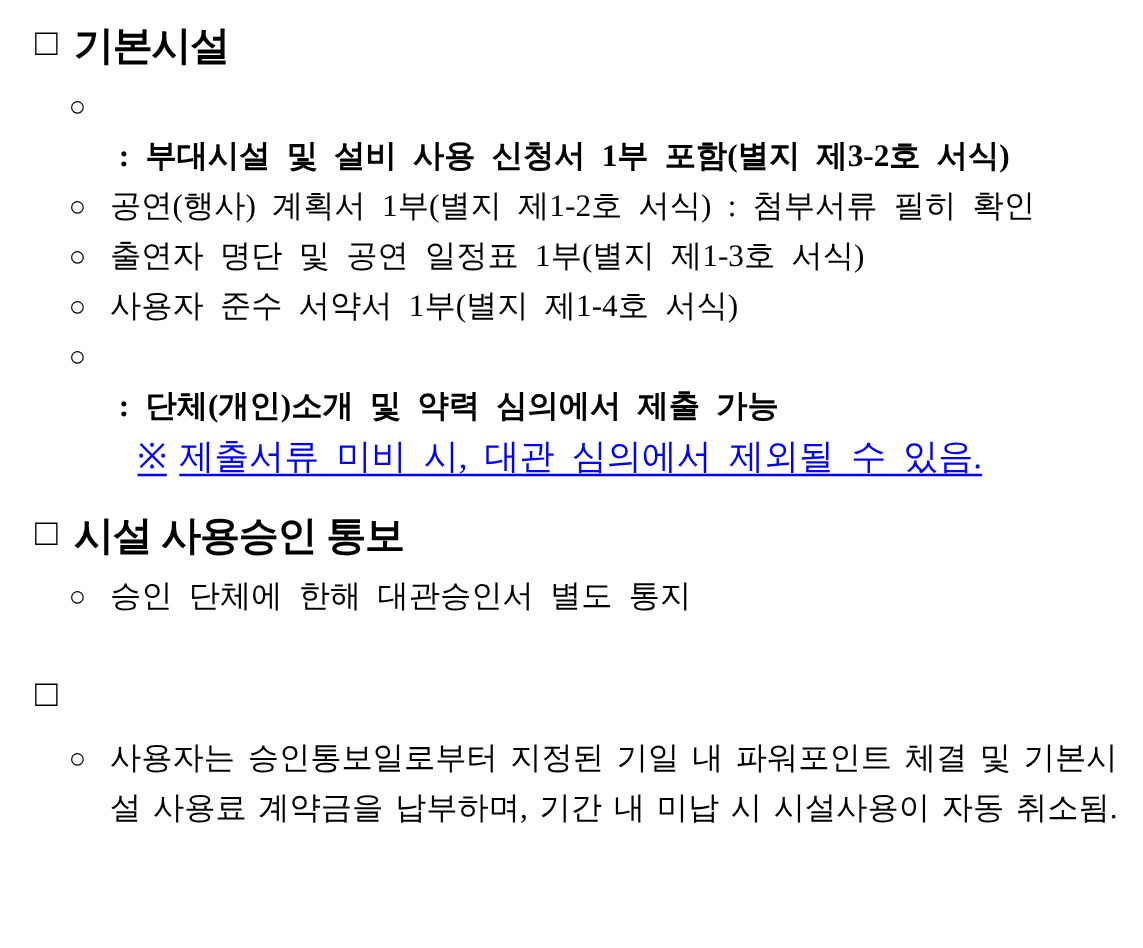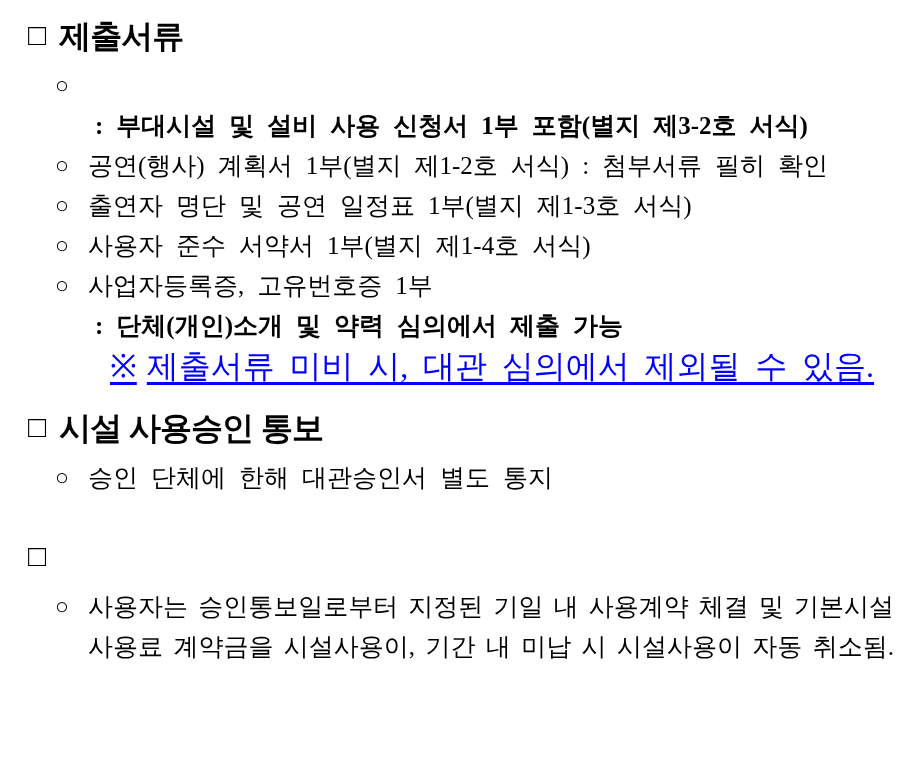--- a/index.html
+++ b/index.html
@@ -36,21 +36,21 @@
   }
   .marker {
     flex: 0 0 33px; margin-left: 27px;
     font-size: 23px; line-height: 40px;
   }
   .line.colon { padding-left: 67px; font-weight: bold; }
   .line.dash  { padding-left: 50px; }
   .line.note  { padding-left: 82px; white-space: nowrap; }
   .note-inner {
     color: #0000ff; text-decoration: underline;
-    text-underline-offset: 5px; font-size: 32px; text-align: center;
+    text-underline-offset: 5px; font-size: 28px; text-align: center;
   }
   .note-inner .nmark { margin-right: 10px; }
   
   .sec2 { margin-top: 20px; }
   .sec3 { margin-top: 37px; }
   
   .para-line {
     display: flex; align-items: flex-start;
     margin-top: 8px;
     font-size: 25px; line-height: 40px;
@@ -61,21 +61,21 @@
     word-spacing: 0.05em;
   }
 </style>
 </head>
 <body>
 
 <div class="page">
 
   <div class="sec-header">
     <span class="sq">□</span>
-    <span>제출서류</span>
+    <span>기본시설</span>
   </div>
   <div class="list">
     <div class="line">
       <span class="marker">○</span>
     </div>
     <div class="line colon">
       <span>: 부대시설 및 설비 사용 신청서 1부 포함(별지 제3-2호 서식)</span>
     </div>
     <div class="line">
       <span class="marker">○</span>
@@ -84,21 +84,20 @@
     <div class="line">
       <span class="marker">○</span>
       <span>출연자 명단 및 공연 일정표 1부(별지 제1-3호 서식)</span>
     </div>
     <div class="line">
       <span class="marker">○</span>
       <span>사용자 준수 서약서 1부(별지 제1-4호 서식)</span>
     </div>
     <div class="line">
       <span class="marker">○</span>
-      <span>사업자등록증, 고유번호증 1부</span>
     </div>
     <div class="line colon">
       <span>: 단체(개인)소개 및 약력 심의에서 제출 가능</span>
     </div>
     <div class="line note">
       <span class="note-inner">
         <span class="nmark">※</span><span>제출서류 미비 시, 대관 심의에서 제외될 수 있음.</span>
       </span>
     </div>
   </div>
@@ -112,16 +111,16 @@
       <span class="marker">○</span>
       <span>승인 단체에 한해 대관승인서 별도 통지</span>
     </div>
   </div>
 
   <div class="sec-header sec3">
     <span class="sq">□</span>
   </div>
   <div class="para-line">
     <span class="marker">○</span>
-    <span class="para-text">사용자는 승인통보일로부터 지정된 기일 내 사용계약 체결 및 기본시설 사용료 계약금을 시설사용이, 기간 내 미납 시 시설사용이 자동 취소됨.</span>
+    <span class="para-text">사용자는 승인통보일로부터 지정된 기일 내 파워포인트 체결 및 기본시설 사용료 계약금을 납부하며, 기간 내 미납 시 시설사용이 자동 취소됨.</span>
   </div>
 
 </div>
 
 </body></html>

